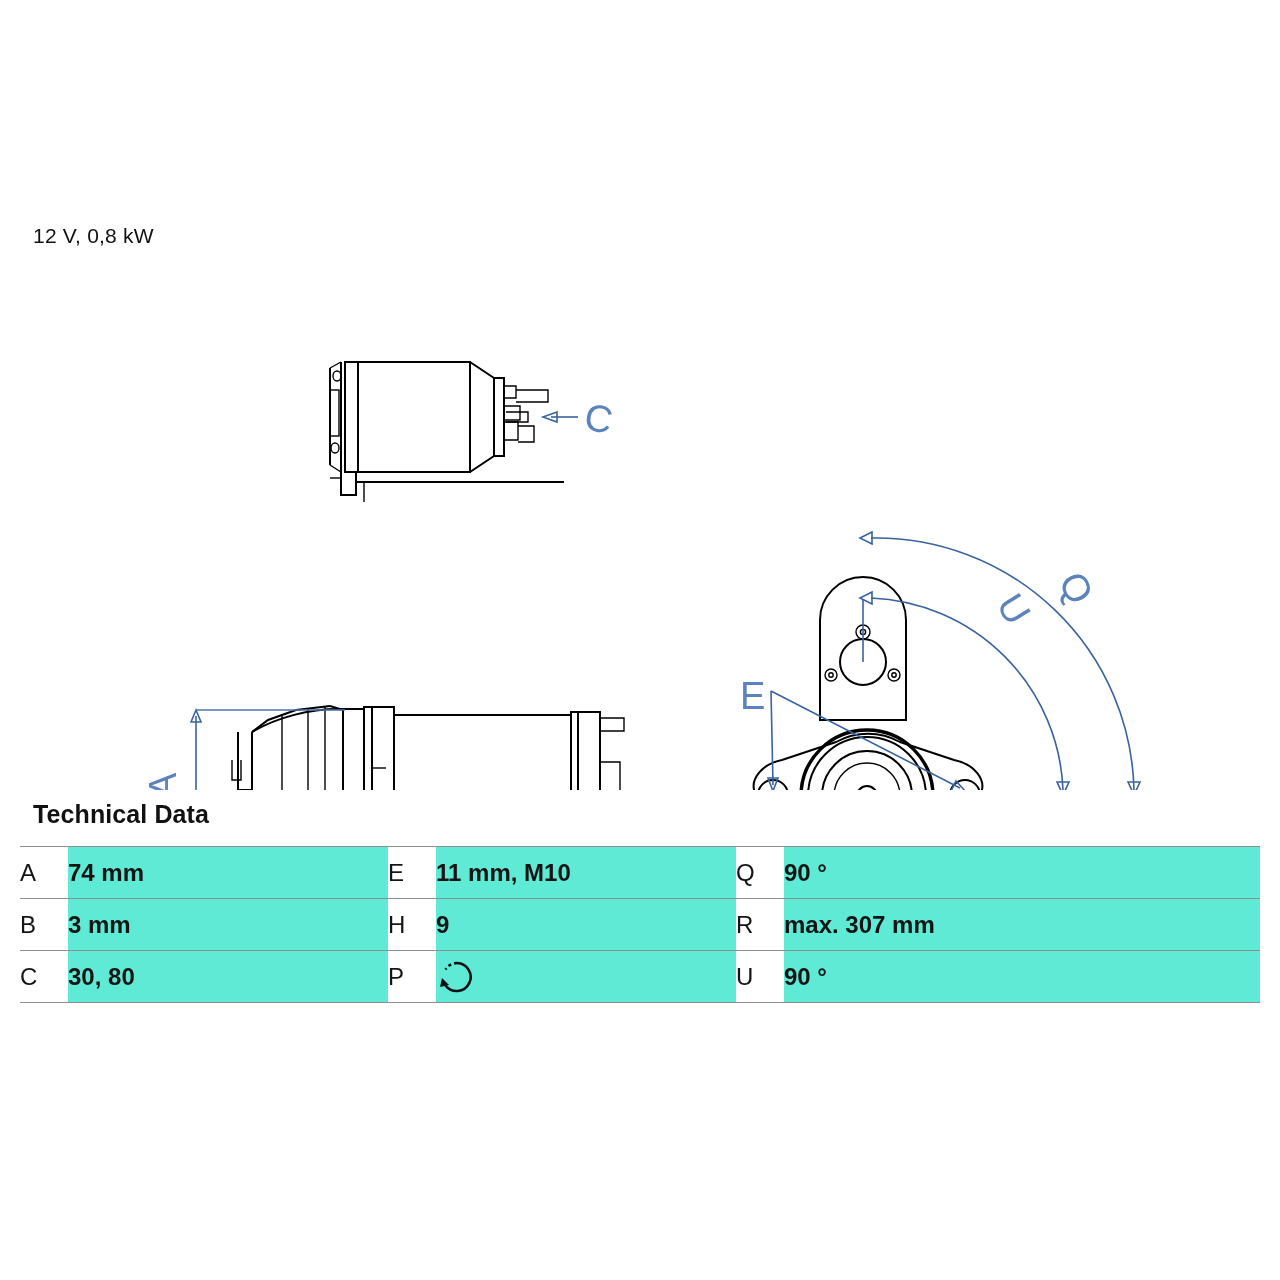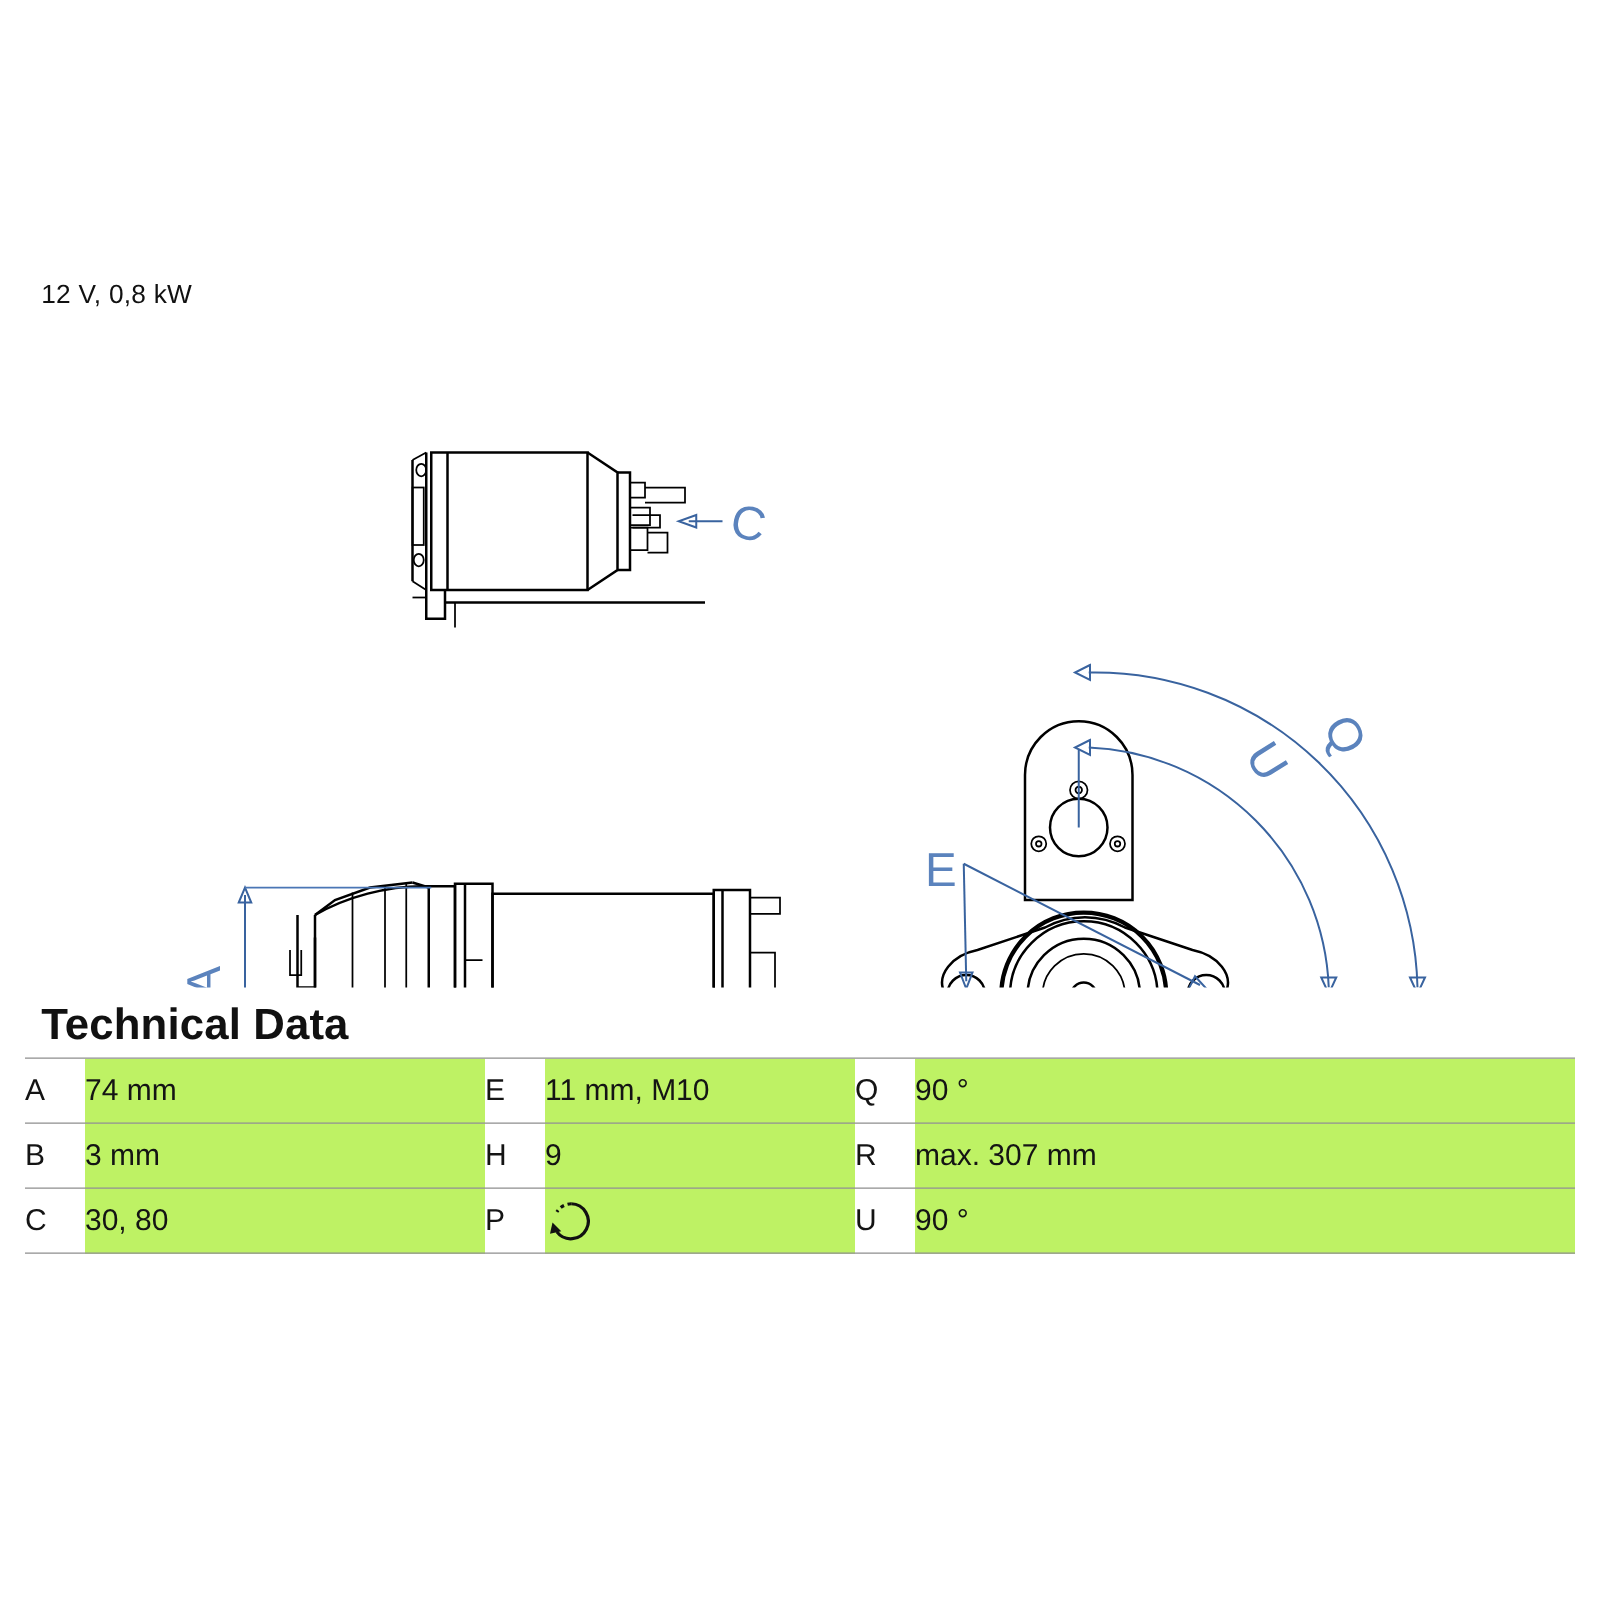--- a/index.html
+++ b/index.html
@@ -45,21 +45,21 @@
   }
   #drawing-area svg {
     display: block;
   }
 
   
   .td-heading {
     position: absolute;
     left: 33px;
     top: 800px;
-    font-size: 35px;
+    font-size: 25px;
     font-weight: bold;
     color: #111111;
     letter-spacing: 0.1px;
   }
 
   #tech-table {
     position: absolute;
     left: 20px;
     top: 846px;
     width: 1240px;
@@ -84,28 +84,29 @@
   #tech-table tr:not(:first-child) td {
     border-top: 1px solid #8e8e8e;
   }
   td.key-cell {
     background: #ffffff;
     text-align: left;
     padding-left: 22px;
     width: 48px;
   }
   td.val-cell {
-    background: #bef264;
+    background: #5eead4;
     padding-left: 14px;
+    font-weight: bold;
   }
   
   .col-k1 { width: 62px; }
   .col-v1 { width: 320px; }
   .col-k2 { width: 52px; }
-  .col-v2 { width: 248px; }
+  .col-v2 { width: 300px; }
   .col-k3 { width: 52px; }
   .col-v3 { width: auto; }
 
   .rot-icon-cell svg { display: block; }
 
   
   .dim { stroke: #39639f; fill: none; stroke-width: 1.6; }
   .dim-thin { stroke: #4a76b5; fill: none; stroke-width: 1.4; }
   .outline { stroke: #000000; fill: none; stroke-width: 2; }
   .outline-thin { stroke: #000000; fill: none; stroke-width: 1.4; }

